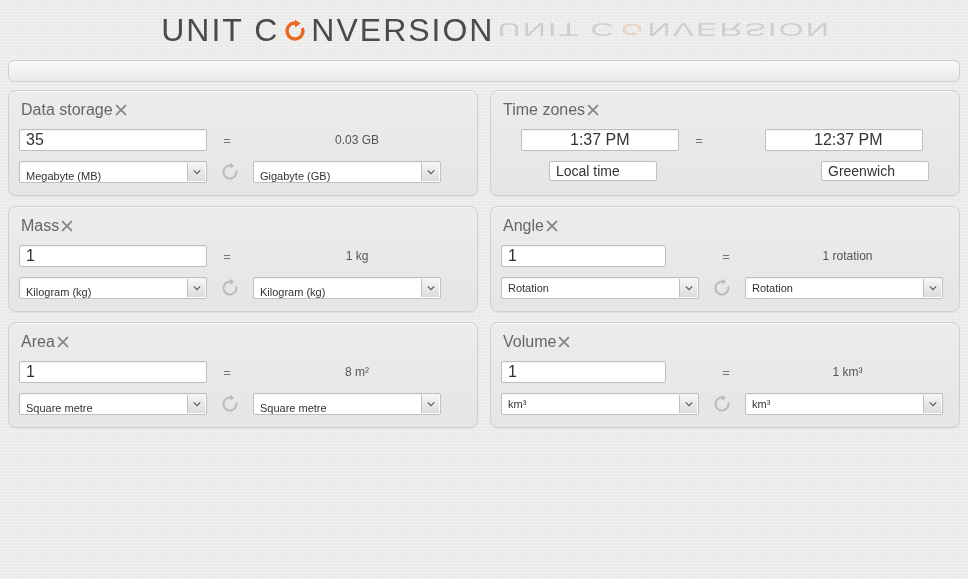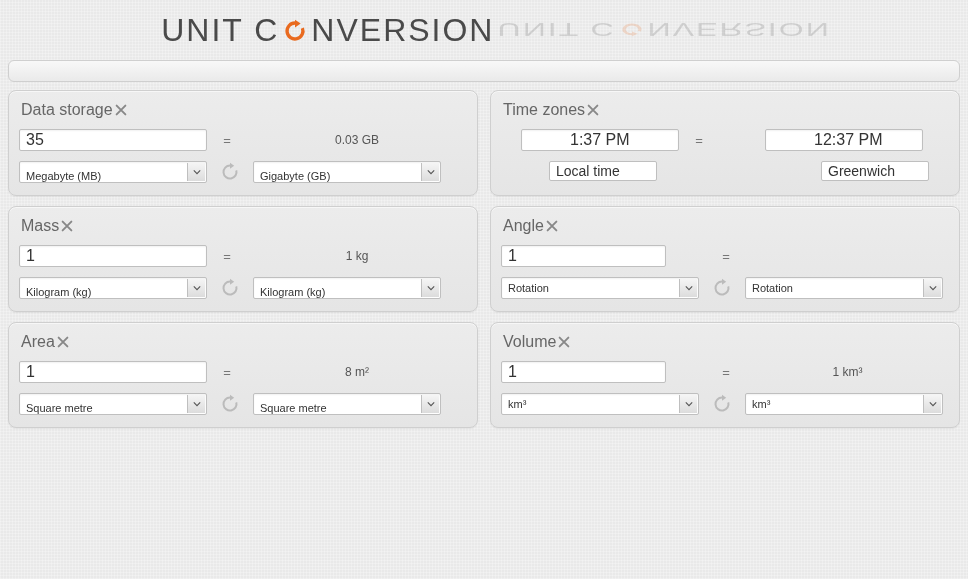--- a/index.html
+++ b/index.html
@@ -289,20 +289,21 @@
       <span>Angle</span>
       <span class="close-x">
         <svg viewBox="0 0 16 16">
             <path d="M3 3 L13 13 M13 3 L3 13" stroke="#888" stroke-width="2.2" stroke-linecap="round" fill="none"></path>
           </svg>
       </span>
     </div>
     <div class="row">
       <input class="input-text w-val-sm" value="1" style="">
       <span class="eq" style="margin-left:40px">=</span>
+      <span class="result">1 rotation</span>
     </div>
     <div class="row">
       <div class="select w-sel-sm" style="width:198px">
         <span>Rotation</span>
         <span class="arrow-btn">
             <svg viewBox="0 0 10 10">
               <path d="M1 3 L5 7 L9 3" fill="none" stroke="#555" stroke-width="1.4"></path>
             </svg>
           </span>
       </div>

